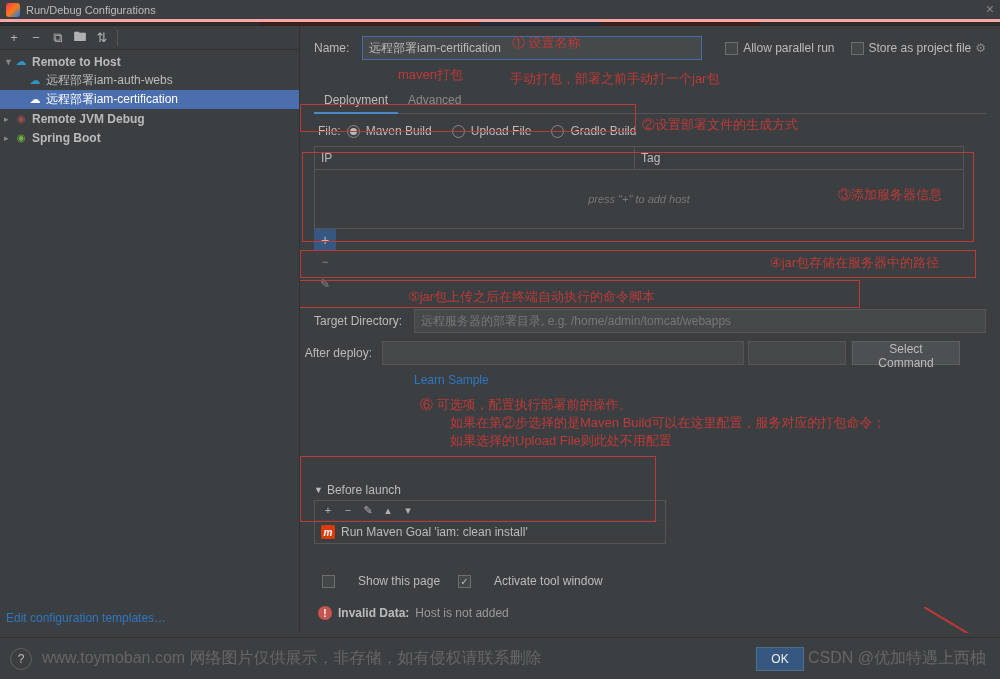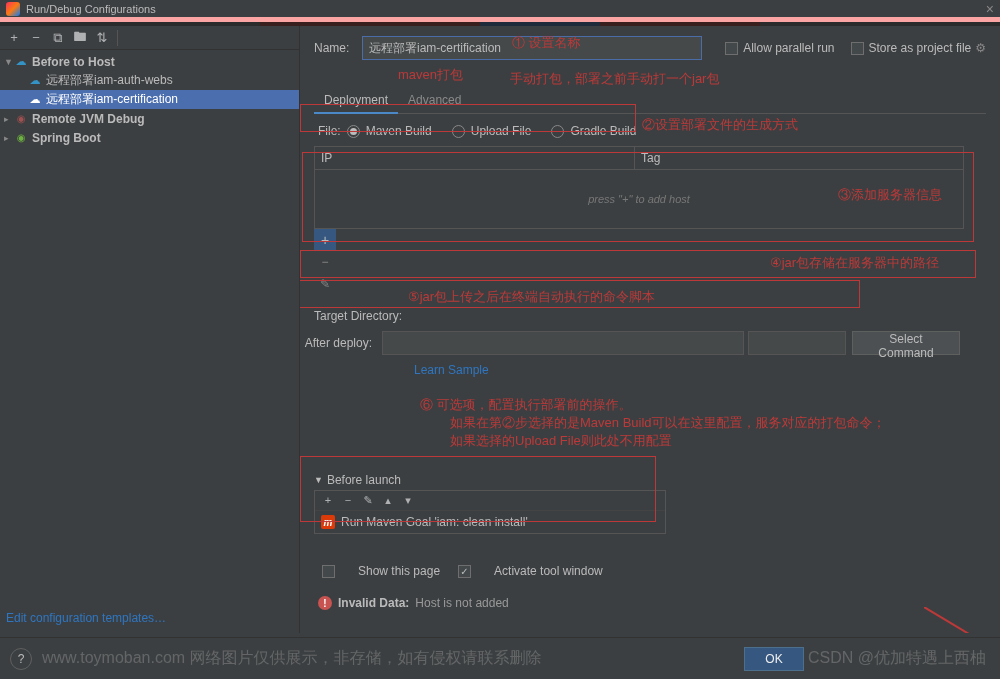--- a/index.html
+++ b/index.html
@@ -1,17 +1,17 @@
 <!DOCTYPE html>
 <html><head>
   <meta charset="utf-8">
   <style>
     * { margin: 0; padding: 0; box-sizing: border-box; font-family: "Segoe UI", Arial, sans-serif; }
     body { background: #3c3f41; color: #bbbbbb; font-size: 12px; width: 1000px; height: 679px; overflow: hidden; position: relative; }
-    .title-bar { height: 22px; background: #3c3f41; border-bottom: 5px solid #fca5a5; display: flex; align-items: center; padding: 0 6px; }
+    .title-bar { height: 22px; background: #3c3f41; border-bottom: 3px solid #fca5a5; display: flex; align-items: center; padding: 0 6px; }
     .title-bar .ide-icon { width: 14px; height: 14px; background: linear-gradient(135deg, #fe315d 0%, #f97b12 50%, #087cfa 100%); border-radius: 3px; margin-right: 6px; }
     .title-bar .title { color: #bbbbbb; font-size: 11px; }
     .tabs-strip { height: 4px; background: #2b2b2b; display: flex; }
     .tabs-strip .seg { height: 100%; }
     .close-x { position: absolute; top: 1px; right: 6px; color: #888; font-size: 14px; cursor: pointer; }
     .main-container { display: flex; height: calc(100% - 72px); }
     .sidebar { width: 300px; background: #3c3f41; border-right: 1px solid #323232; display: flex; flex-direction: column; }
     .toolbar { height: 24px; display: flex; align-items: center; gap: 2px; padding: 0 4px; border-bottom: 1px solid #323232; }
     .toolbar-btn { width: 20px; height: 20px; display: flex; align-items: center; justify-content: center; color: #afb1b3; cursor: pointer; font-size: 13px; }
     .toolbar-sep { width: 1px; height: 16px; background: #555; margin: 0 3px; }
@@ -94,21 +94,21 @@
       <div class="toolbar-btn">−</div>
       <div class="toolbar-btn">⧉</div>
       <div class="toolbar-btn">🖿</div>
       <div class="toolbar-btn">⇅</div>
       <div class="toolbar-sep"></div>
     </div>
     <div class="tree">
       <div class="tree-node">
         <span class="arrow">▼</span>
           <span class="icon cloud-icon">☁</span>
-        <b>Before to Host</b>
+        <b>Remote to Host</b>
       </div>
       <div class="tree-node lvl1">
         <span class="arrow"></span>
           <span class="icon cloud-icon">☁</span>
         <span>远程部署iam-auth-webs</span>
       </div>
       <div class="tree-node lvl1 selected">
         <span class="arrow"></span>
           <span class="icon cloud-icon" style="color:#fff">☁</span>
         <span>远程部署iam-certification</span>
@@ -164,20 +164,21 @@
       </div>
       <div class="host-side">
         <div class="host-side-btn plus">+</div>
         <div class="host-side-btn">−</div>
         <div class="host-side-btn">✎</div>
       </div>
     </div>
 
     <div class="row" style="margin-top:14px">
       <span style="width:100px">Target Directory:</span>
+      <input class="input-wide" placeholder="远程服务器的部署目录, e.g. /home/admin/tomcat/webapps" style="">
     </div>
 
     <div class="row" style="position:relative;left:-32px;width:calc(100% + 32px)">
       <span style="width:100px;text-align:right;padding-right:10px">After deploy:</span>
       <input class="input-wide" style="max-width: 362px;">
       <input class="input-wide" style="max-width: 98px; margin-left: 4px;">
       <button class="btn" style="margin-left:6px;width:108px">Select Command</button>
     </div>
 
     <div style="margin-left:100px"><span class="link">Learn Sample</span></div>
@@ -235,15 +236,15 @@
         <line x1="0" y1="0" x2="70" y2="42" stroke="#bd3939" stroke-width="2"></line>
         <polygon points="70,42 62,32 58,40" fill="#bd3939"></polygon>
       </svg>
   </div>
 </div>
 
 <div class="footer">
   <div class="help-btn">?</div>
   <span class="watermark" style="margin-left:10px">www.toymoban.com 网络图片仅供展示，非存储，如有侵权请联系删除</span>
   <div class="spacer"></div>
-  <button class="btn primary" style="width:60px">OK</button>
+  <button class="btn primary" style="width:48px">OK</button>
   <span class="watermark" style="margin:0 4px">CSDN @优加特遇上西柚</span>
 </div>
 
 </body></html>

